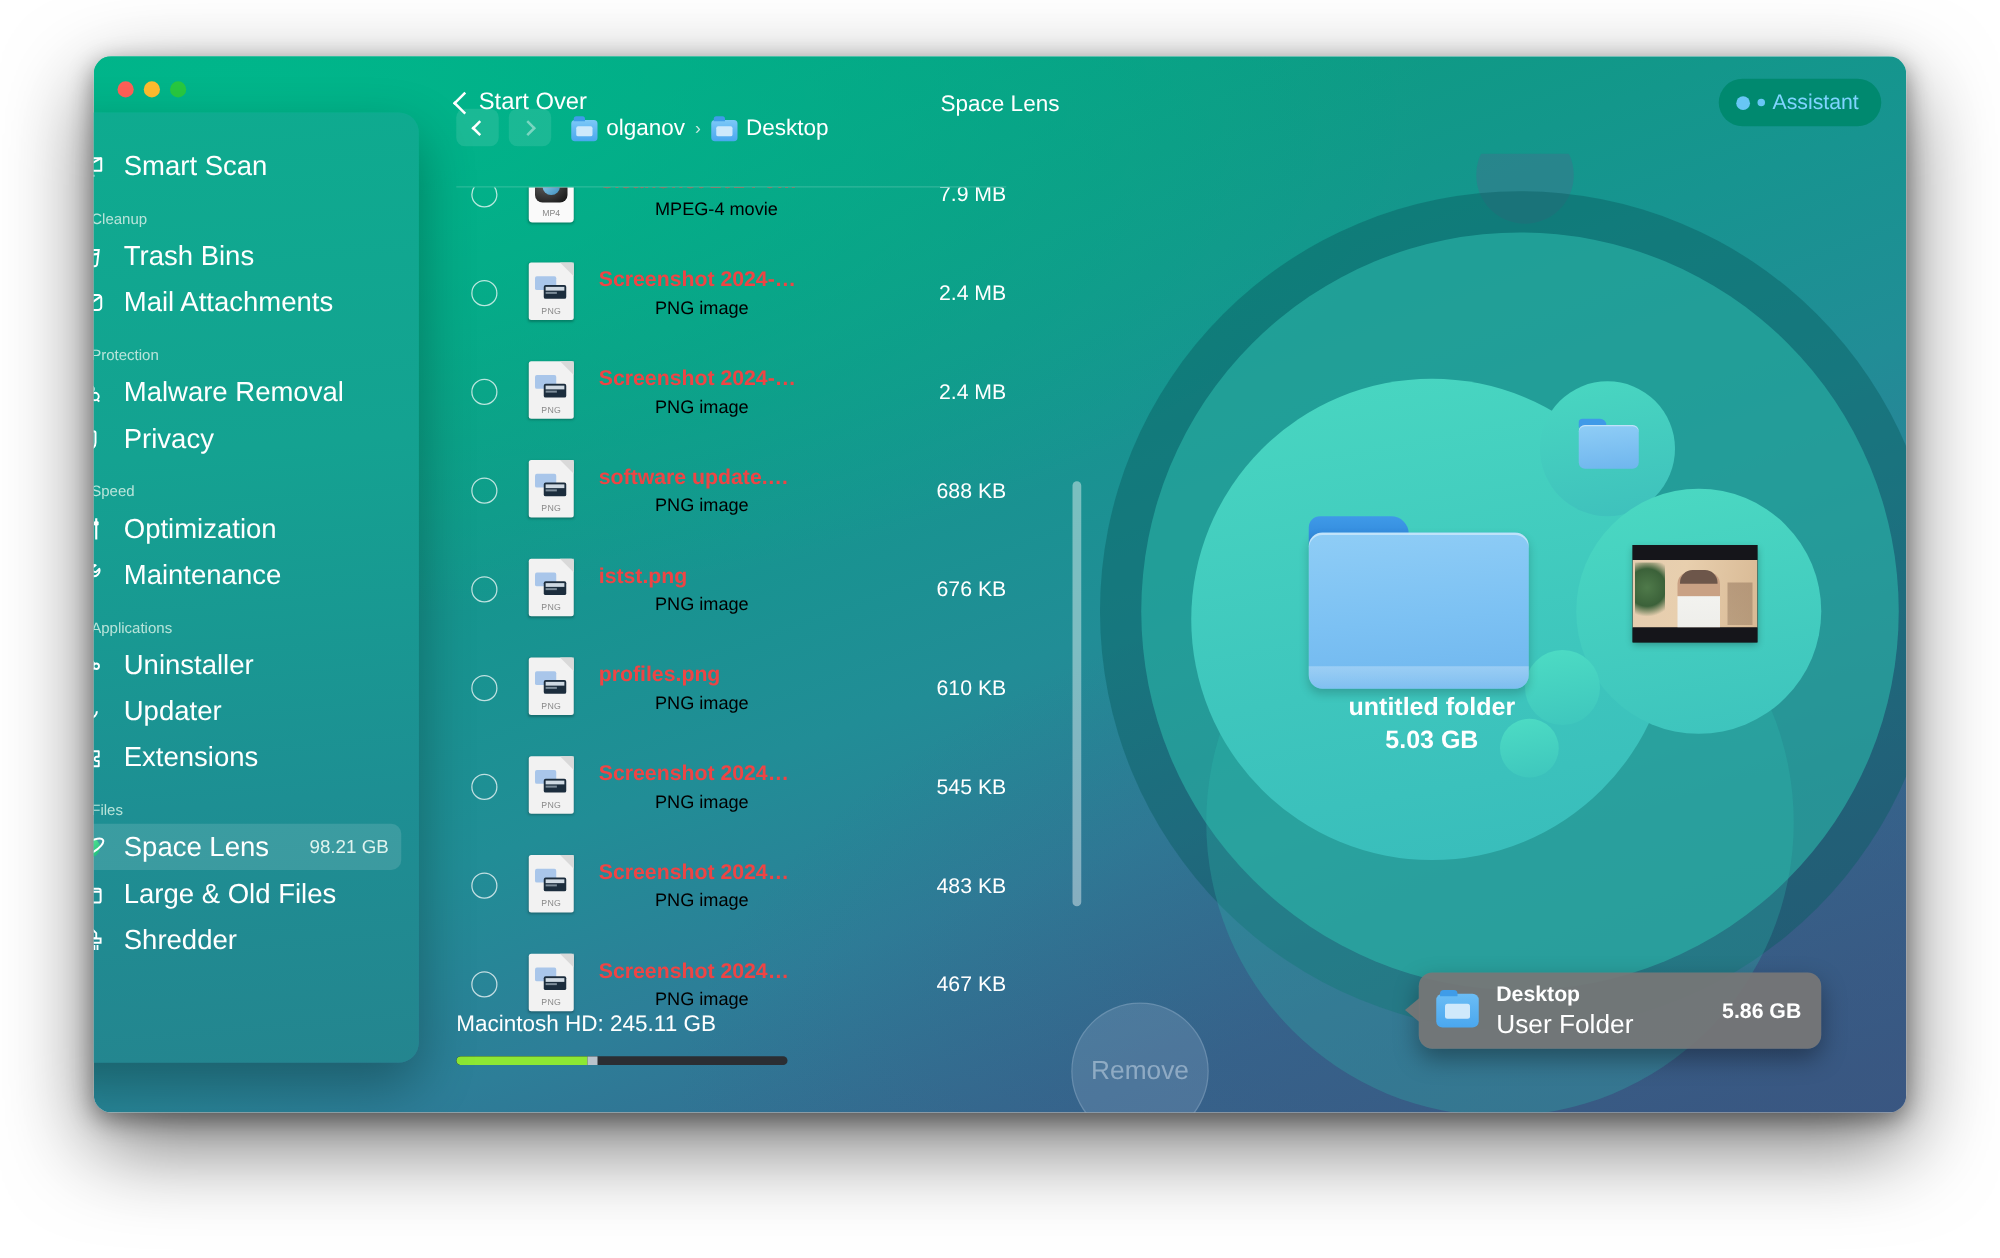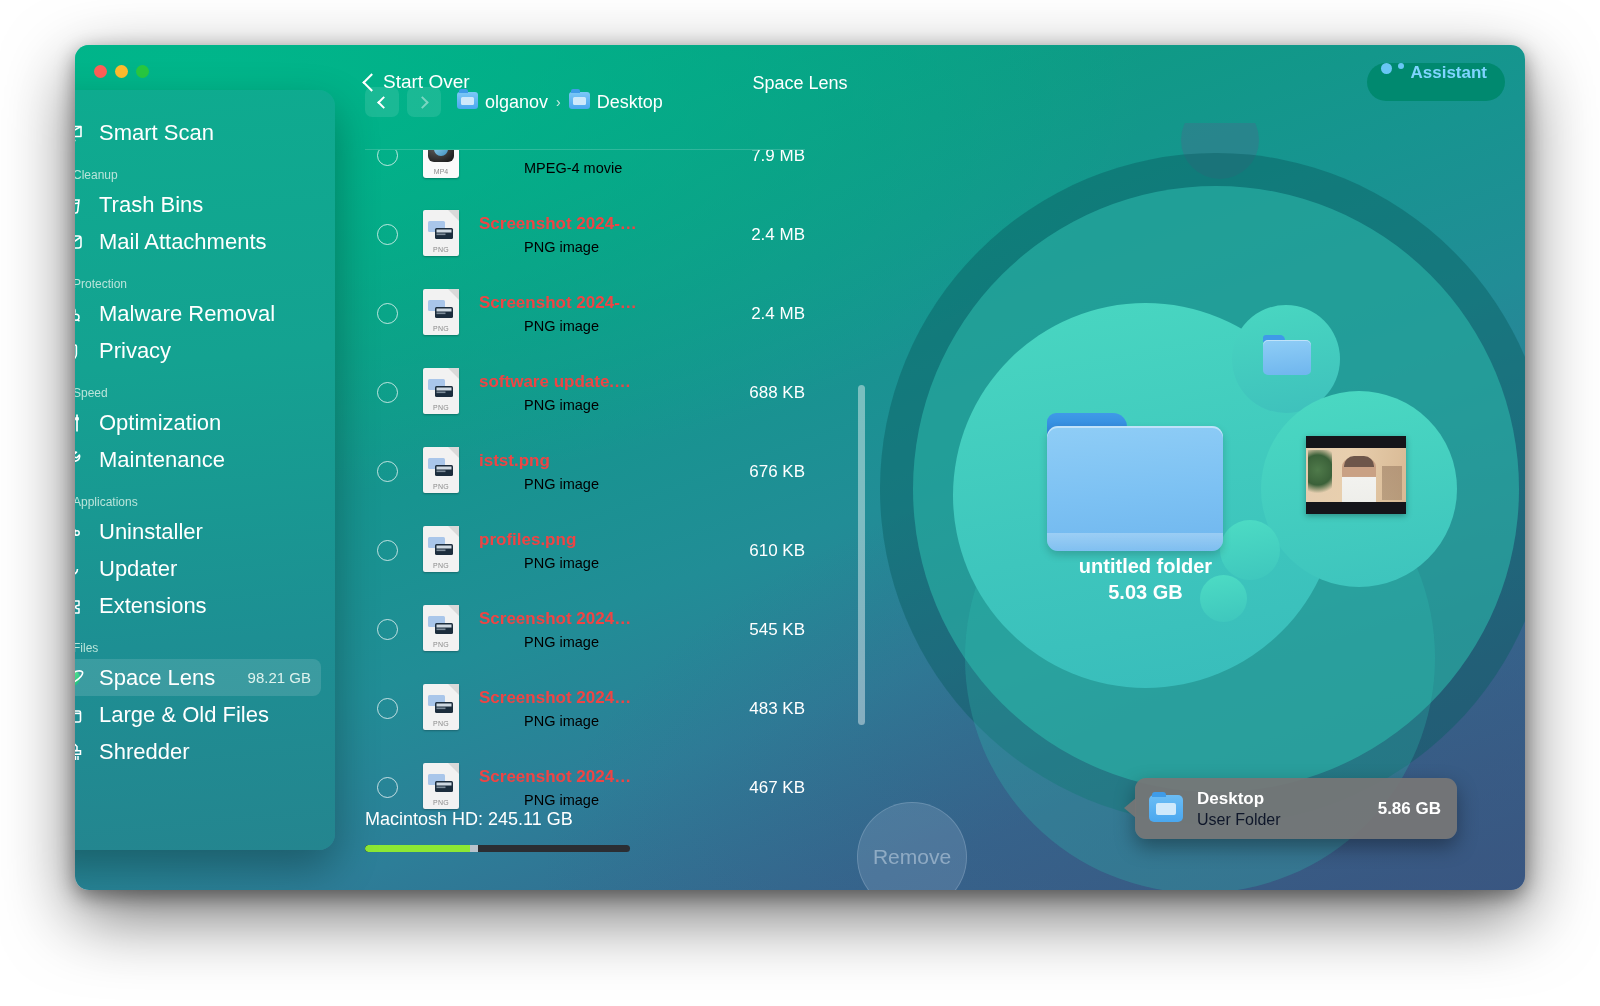--- a/index.html
+++ b/index.html
@@ -65,23 +65,23 @@
     transform:rotate(45deg);
   }
   #page-title-c{
     position:absolute; left:0; top:28px; width:100%;
     text-align:center; color:#ffffff; font-size:18px;
     pointer-events:none;
   }
   #assistant{
     position:absolute; right:20px; top:18px;
     height:38px; padding:0 18px 0 14px;
-    display:flex;gap:6px;
+    display:flex;align-items:center; gap:6px;
     background:#00896f; border-radius:19px;
-    color:#7fd4ff; font-size:17px; font-weight:bold;
+    color:#7fd4ff; font-size:17px; font-weight:normal;
     cursor:pointer;
   }
   #assistant .dotbig{ width:11px;height:11px;border-radius:50%;background:#68c6f5;}
   #assistant .dotsm{ width:6px;height:6px;border-radius:50%;background:#68c6f5;}
 
   
   #sidebar{
     position:absolute; left:-40px; top:45px;
     width:300px; height:760px;
     background:linear-gradient(175deg,#0eab8f 0%,#14a291 36%,#1d8f93 72%,#24858f 100%);
@@ -204,21 +204,21 @@
   }
   .navbtn{
     width:34px;height:30px;border-radius:7px;
     background:rgba(255,255,255,.10);
     display:flex;align-items:center;justify-content:center;
     cursor:pointer;
   }
   .navbtn .ar{ width:9px;height:9px; border-top:2px solid #fff; border-right:2px solid #fff;}
   .navbtn.back .ar{ transform:rotate(-135deg); margin-left:3px;}
   .navbtn.fwd .ar{ transform:rotate(45deg); margin-right:3px; border-color:rgba(255,255,255,.42);}
-  .crumb{ display:flex;align-items:flex-start; gap:7px; color:#fff; font-size:18px; cursor:pointer;}
+  .crumb{ display:flex;align-items:flex-end; gap:7px; color:#fff; font-size:18px; cursor:pointer;}
   .crumb-sep{ color:#cfe9e2; font-size:14px;}
   .minifolder{
     width:21px;height:17px; border-radius:3px;
     background:linear-gradient(180deg,#7cc8f7,#4aa7ef);
     position:relative; flex:0 0 21px;
   }
   .minifolder:before{
     content:""; position:absolute; left:2px; top:-2.5px;
     width:9px;height:4px;border-radius:2px 2px 0 0;
     background:#3f9ce8;
@@ -368,21 +368,21 @@
   }
   #tt-folder:before{
     content:""; position:absolute; left:3px;top:-3px;width:14px;height:5px;
     border-radius:3px 3px 0 0; background:#3f9ce8;
   }
   #tt-folder .in{
     position:absolute; left:7px;top:8px;width:20px;height:12px;border-radius:2px;
     background:#cfe9fb;
   }
   #tt-name{ color:#ffffff; font-size:17px; font-weight:bold; }
-  #tt-sub{ color:#0f172a; font-size:16px; margin-top:2px; }
+  #tt-sub{ color:#ffffff; font-size:21px; margin-top:2px; }
   #tt-size{ margin-left:auto; color:#ffffff; font-size:17px; font-weight:bold;}
 
   
   #disk-info{
     position:absolute; left:290px; bottom:38px; z-index:26;
   }
   #disk-text{ color:#ffffff; font-size:18px; }
   #disk-bar{
     margin-top:15px; width:265px; height:7px; border-radius:4px;
     background:#2b2e33; position:relative; overflow:hidden;

